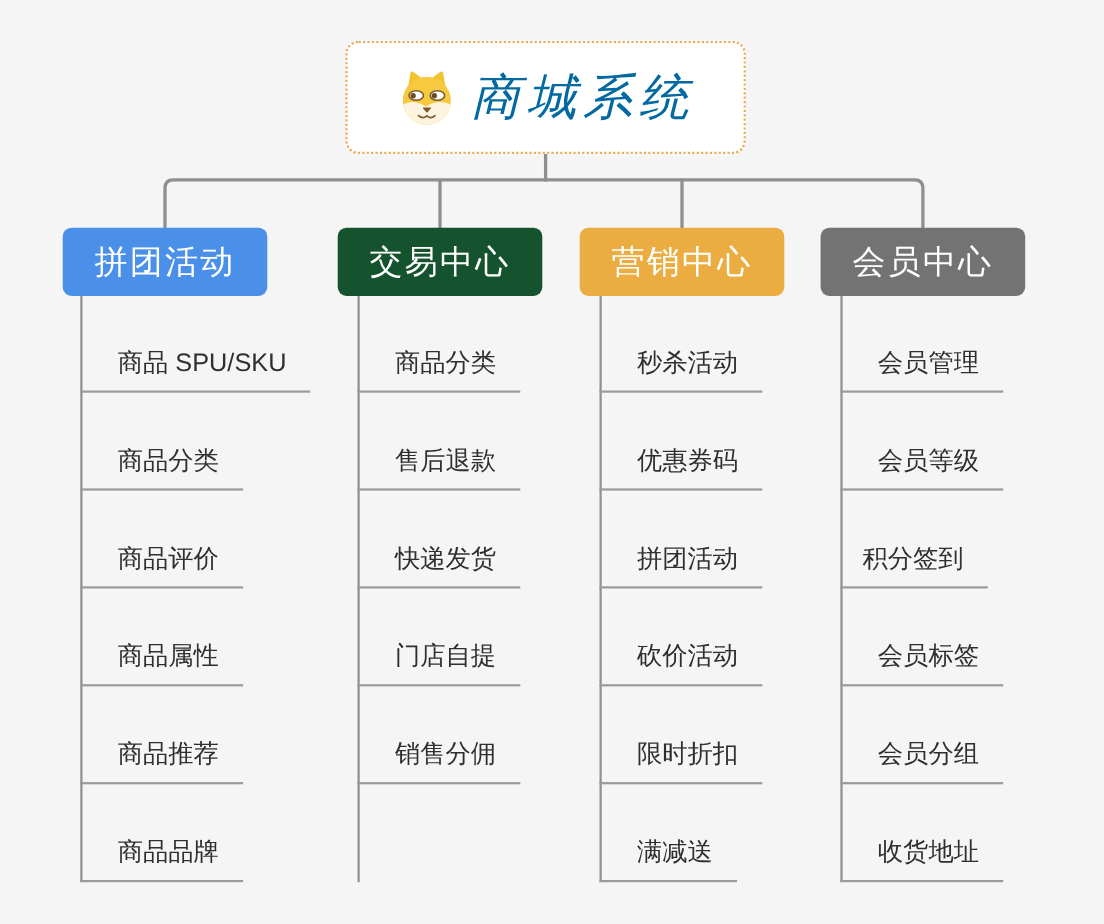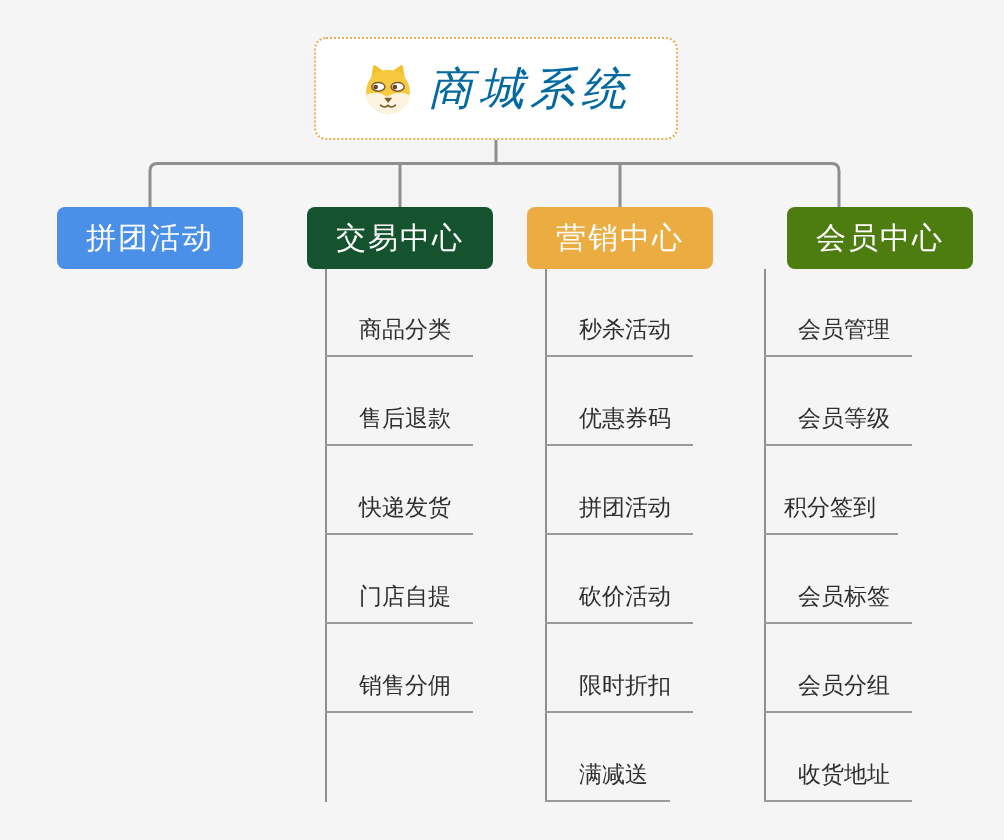--- a/index.html
+++ b/index.html
@@ -109,22 +109,30 @@
         <path d="M28.2,40 h7.6 q1,0 0.4,0.9 l-3.4,4.1 q-0.6,0.7 -1.2,0 l-3.4,-4.1 q-0.6,-0.9 0,-0.9 Z" fill="#7a5a2b"></path>
         <path d="M23.5,48.5 q4.2,4 8.5,0.2 q4.3,3.8 8.5,-0.2" fill="none" stroke="#7a5a2b" stroke-width="1.8" stroke-linecap="round"></path>
       </svg>
     </span>
     <span class="root-title" style="color: #0369a1; font-style: italic;">商城系统</span>
   </div>
 
   <div class="branch-node branch-0" style="background-color: rgb(74, 143, 232);">拼团活动</div>
   <div class="branch-node branch-1" style="background-color: #14532d;">交易中心</div>
   <div class="branch-node branch-2" style="background-color: rgb(235, 173, 65);">营销中心</div>
-  <div class="branch-node branch-3" style="background-color: #4d7c0f; margin-left: 41px;">会员中心</div>
+  <div class="branch-node branch-3" style="background-color: #737373;">会员中心</div>
 
+  <div class="column col-0" style="border-left-color: rgb(143, 143, 143);">
+    <div class="leaf" style="border-bottom-color: rgb(154, 154, 154);">商品 SPU/SKU</div>
+    <div class="leaf" style="border-bottom-color: rgb(154, 154, 154);">商品分类</div>
+    <div class="leaf" style="border-bottom-color: rgb(154, 154, 154);">商品评价</div>
+    <div class="leaf" style="border-bottom-color: rgb(154, 154, 154);">商品属性</div>
+    <div class="leaf" style="border-bottom-color: rgb(154, 154, 154);">商品推荐</div>
+    <div class="leaf" style="border-bottom-color: rgb(154, 154, 154);">商品品牌</div>
+  </div>
 
   <div class="column col-1" style="border-left-color: rgb(143, 143, 143);">
     <div class="leaf" style="border-bottom-color: rgb(154, 154, 154);">商品分类</div>
     <div class="leaf" style="border-bottom-color: rgb(154, 154, 154);">售后退款</div>
     <div class="leaf" style="border-bottom-color: rgb(154, 154, 154);">快递发货</div>
     <div class="leaf" style="border-bottom-color: rgb(154, 154, 154);">门店自提</div>
     <div class="leaf" style="border-bottom-color: rgb(154, 154, 154);">销售分佣</div>
   </div>
 
   <div class="column col-2" style="border-left-color: rgb(143, 143, 143);">

